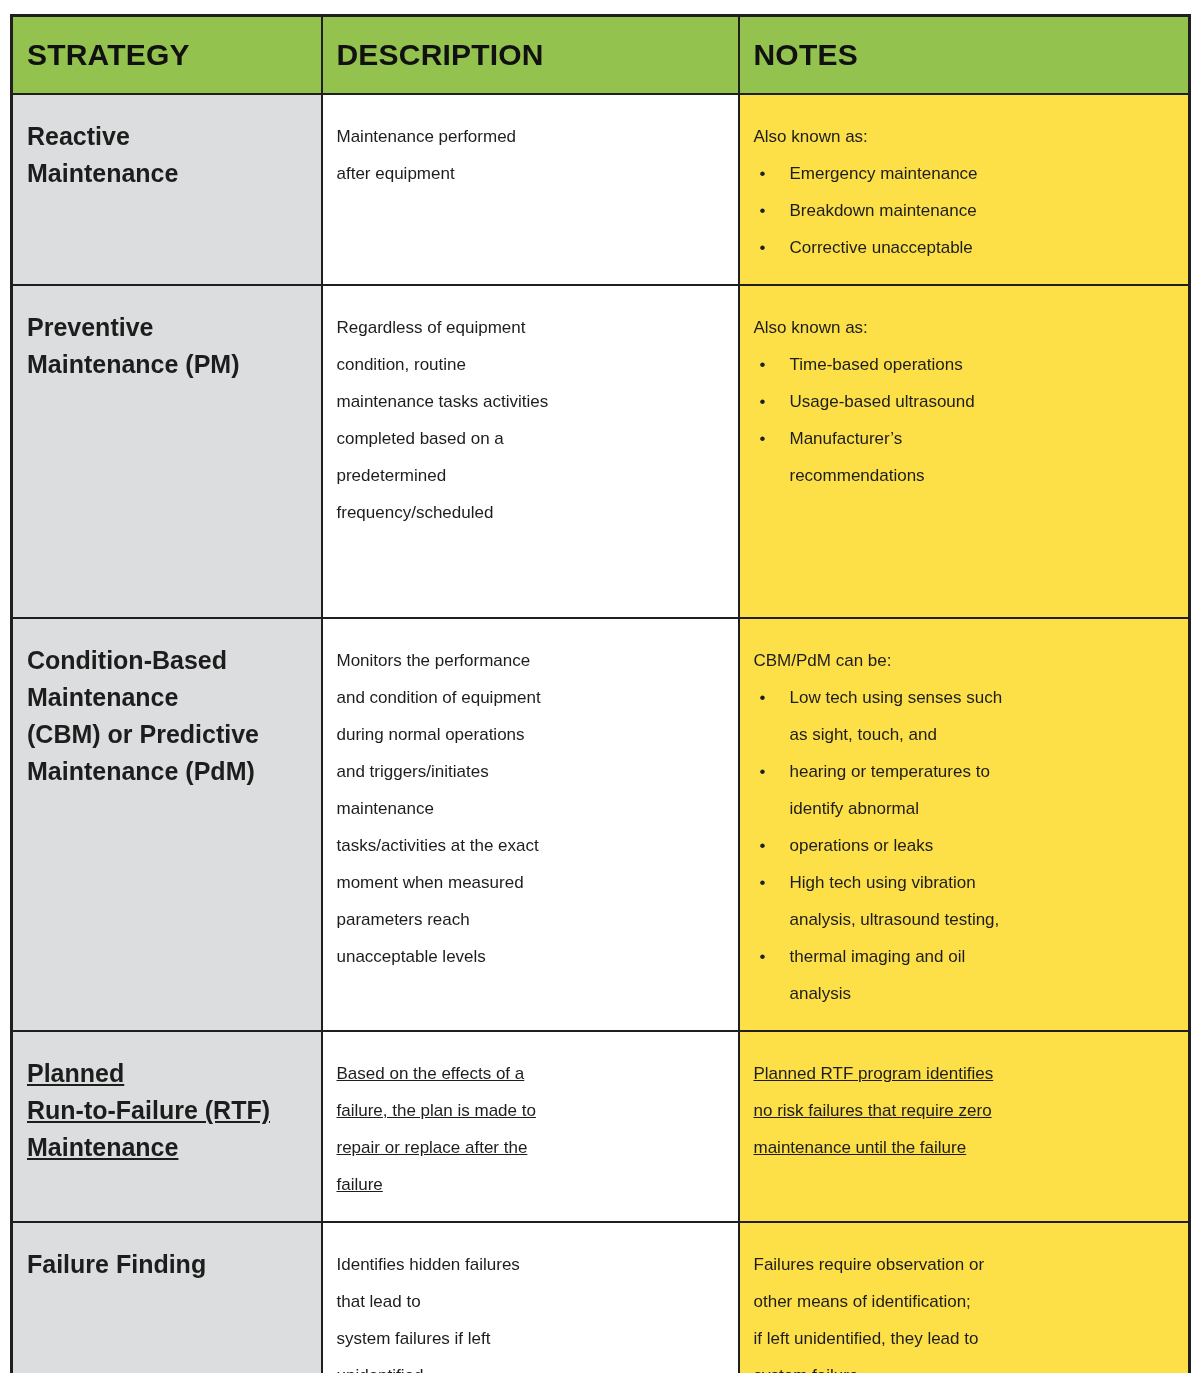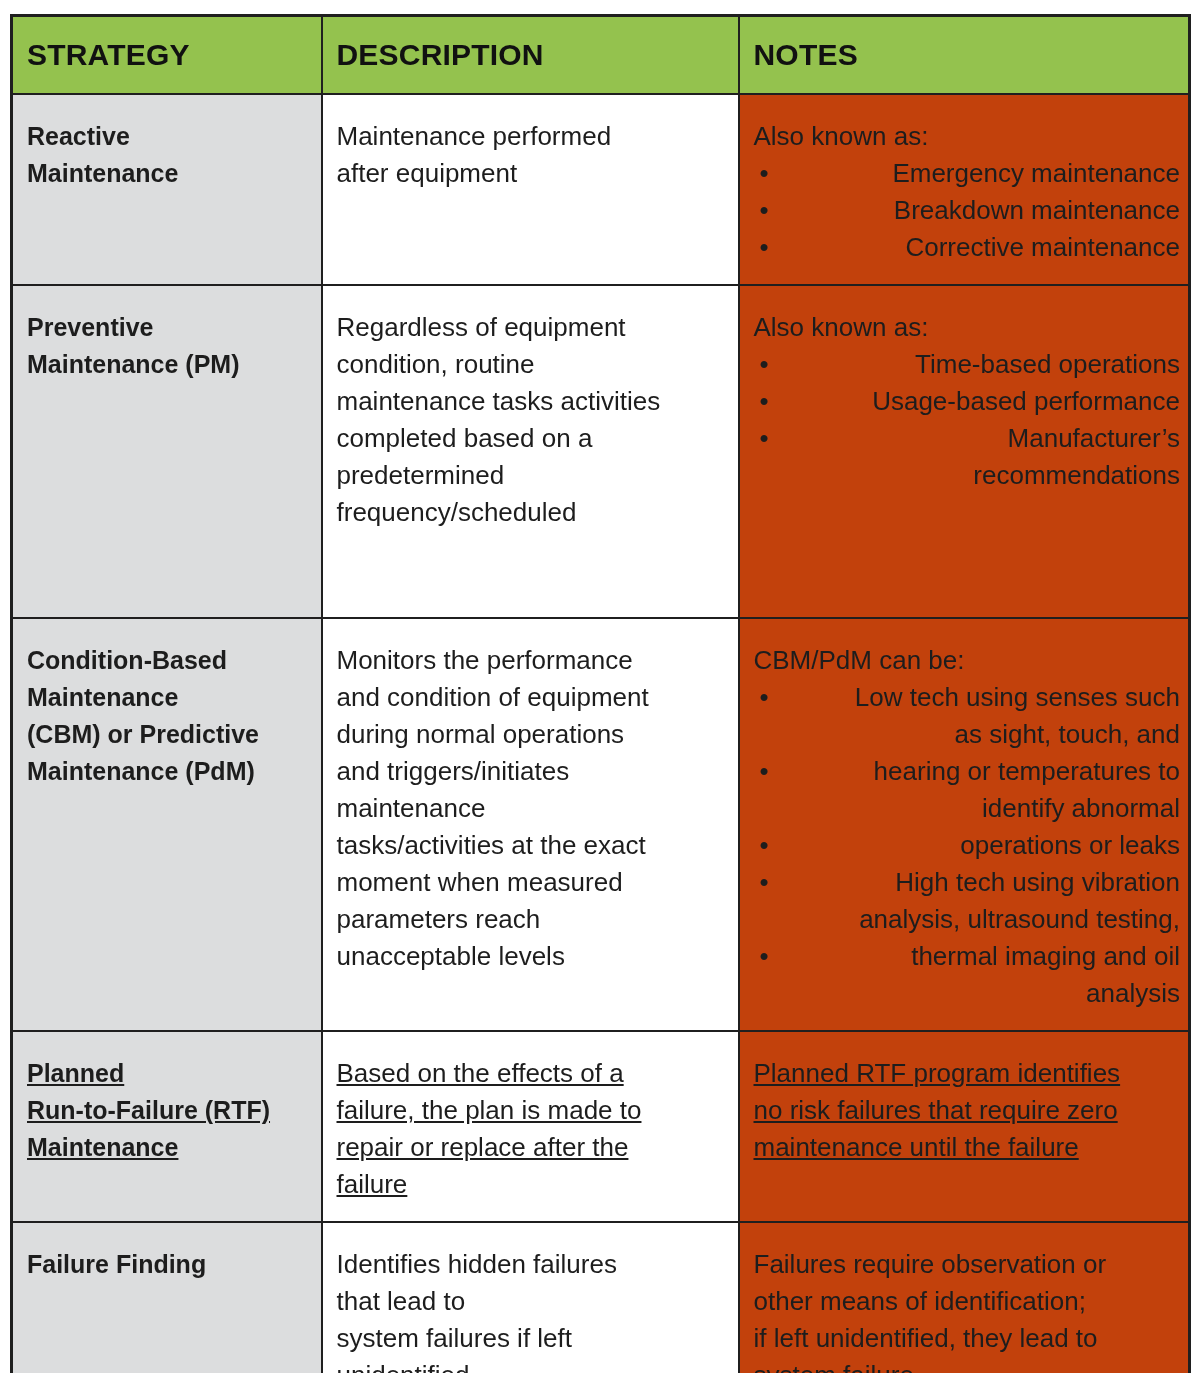--- a/index.html
+++ b/index.html
@@ -35,52 +35,51 @@
     background: #94C24E;
     height: 76px;
     vertical-align: middle;
     font-size: 30px;
     font-weight: bold;
     letter-spacing: 0.2px;
     padding: 0 10px 0 14px;
     color: #111;
   }
   td {
-    font-size: 26px;
+    font-size: 17px;
     line-height: 37px;
     padding: 23px 12px 18px 14px;
   }
   td.cell-strategy {
     background: #DCDDDE;
     font-weight: bold;
     font-size: 25px;
     white-space: pre-line;
     padding-right: 8px;
   }
   td.cell-desc {
     background: #ffffff;
     white-space: pre-line;
   }
   td.cell-notes {
-    background: #c2410c;
-    padding-right: 8px;
+    background: #fde047;
+    padding-right: 0;
   }
   .notes-intro {
     white-space: pre-line;
   }
   ul.bullets {
     margin: 0;
     padding: 0;
     list-style: none;
   }
   ul.bullets li {
     position: relative;
     padding-left: 36px;
     white-space: pre-line;
-    text-align: right;
   }
   ul.bullets li::before {
     content: "\2022";
     position: absolute;
     left: 6px;
     top: 0;
   }
   tr.r1 { height: 191px; }
   tr.r2 { height: 333px; }
   tr.r3 { height: 410px; }
@@ -108,38 +107,38 @@
       <tr class="r1">
         <td class="cell-strategy">Reactive
 Maintenance</td>
         <td class="cell-desc">Maintenance performed
 after equipment</td>
         <td class="cell-notes">
           <div class="notes-intro">Also known as:</div>
           <ul class="bullets">
               <li>Emergency maintenance</li>
               <li>Breakdown maintenance</li>
-              <li>Corrective maintenance</li>
+              <li>Corrective unacceptable</li>
             </ul>
         </td>
       </tr>
       <tr class="r2">
         <td class="cell-strategy">Preventive
 Maintenance (PM)</td>
         <td class="cell-desc">Regardless of equipment
 condition, routine
 maintenance tasks activities
 completed based on a
 predetermined
 frequency/scheduled</td>
         <td class="cell-notes">
           <div class="notes-intro">Also known as:</div>
           <ul class="bullets">
               <li>Time-based operations</li>
-              <li>Usage-based performance</li>
+              <li>Usage-based ultrasound</li>
               <li>Manufacturer’s
 recommendations</li>
             </ul>
         </td>
       </tr>
       <tr class="r3">
         <td class="cell-strategy">Condition-Based
 Maintenance
 (CBM) or Predictive
 Maintenance (PdM)</td>

